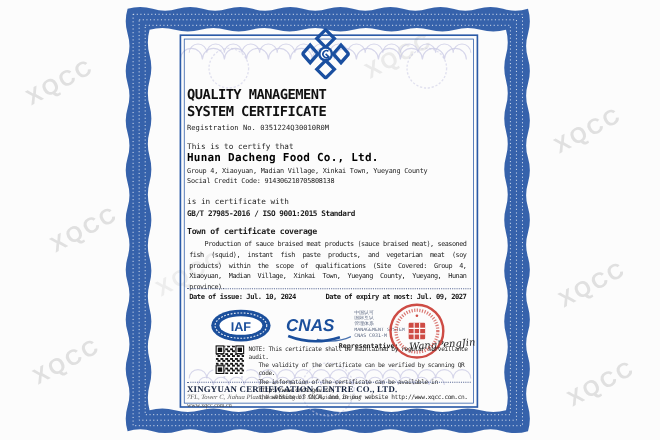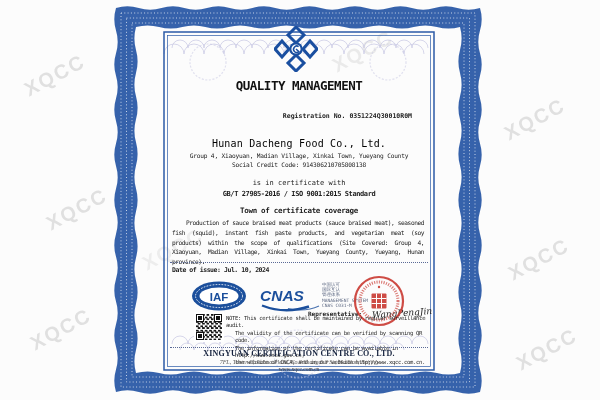--- a/index.html
+++ b/index.html
@@ -7,25 +7,25 @@
        font-family:"DejaVu Sans Mono",monospace;color:#1c1c1c;}
   #stage{position:relative;width:600px;height:400px;}
   .wm{position:absolute;font:bold 20px "Liberation Sans",sans-serif;color:#9a9a9a;
       opacity:.28;transform:rotate(-28deg);letter-spacing:2px;pointer-events:none;}
   .wm1{left:22px;top:64px}.wm2{left:44px;top:198px}.wm3{left:28px;top:318px}
   .wm4{left:330px;top:40px;opacity:.18}.wm5{left:502px;top:108px}
   .wm6{left:506px;top:248px}.wm7{left:514px;top:338px}.wm8{left:140px;top:238px;opacity:.15}
   #cert{position:absolute;left:112px;top:4px;width:372px;height:392px;}
   #frame-svg{position:absolute;left:0;top:0;}
   .abs{position:absolute;}
-  .col{left:58px;width:258px;text-align:center;}
+  .col{left:58px;width:258px;}
   .title{top:74px;font-weight:bold;font-size:12.5px;line-height:15px;letter-spacing:-0.5px;color:#111;}
-  .reg{top:108px;left:58px;width:242px;text-align:right;font-size:6.5px;font-weight:bold;}
+  .reg{top:108px;left:58px;width:242px;font-size:6.5px;font-weight:normal;}
   .intro{top:125px;font-size:7px;}
-  .company{top:134px;font-size:10px;font-weight:normal;letter-spacing:.2px;color:#000;}
+  .company{top:134px;font-size:10px;font-weight:bold;letter-spacing:.2px;color:#000;}
   .addr{top:148px;font-size:6.2px;letter-spacing:-0.2px;}
   .credit{top:157px;font-size:6.2px;letter-spacing:-0.2px;}
   .conf{top:175px;font-size:7px;}
   .std{top:186px;font-size:7px;font-weight:bold;letter-spacing:-0.4px;}
   .scopehead{top:202px;font-size:7.5px;font-weight:bold;letter-spacing:-0.3px;}
   .scopebody{top:214px;left:60px;width:252px;font-size:6.2px;letter-spacing:-0.45px;
              line-height:9.8px;text-align:justify;text-indent:14px;}
   .sep{left:58px;width:258px;border-top:1px dotted #5a6a96;height:0;}
   .sep1{top:258px}.sep2{top:343px}
   .dates{top:262px;left:60px;width:252px;display:flex;justify-content:space-between;
@@ -90,45 +90,51 @@
         <path d="M22,29 L30,37 L22,45 L14,37 Z"></path>
         <path d="M8,15 L15,23 L8,31 L1,23 Z"></path>
       </g>
       <circle cx="22" cy="23" r="6.8" fill="#1a4fa0"></circle>
       <circle cx="22" cy="23" r="4.6" fill="#fff"></circle>
       <path d="M24.6,20.6 a3.2,3.2 0 1 0 0.1,5.2 M22,23 l3.4,3.1" stroke="#1a4fa0" stroke-width="1.5" fill="none"></path>
     </svg>
 
     <div class="abs col title">
       <div>QUALITY MANAGEMENT</div>
+      <div>SYSTEM CERTIFICATE</div>
     </div>
 
     <div class="abs reg">
       <span>Registration No.</span>
       <span>0351224Q30010R0M</span>
     </div>
 
+    <div class="abs col intro">This is to certify that</div>
     <div class="abs col company">Hunan Dacheng Food Co., Ltd.</div>
     <div class="abs col addr">Group 4, Xiaoyuan, Madian Village, Xinkai Town, Yueyang County</div>
     <div class="abs col credit">
       <span>Social Credit Code:</span>
       <span>914306210705808138</span>
     </div>
     <div class="abs col conf">is in certificate with</div>
     <div class="abs col std">GB/T 27985-2016 / ISO 9001:2015 Standard</div>
 
     <div class="abs col scopehead">Town of certificate coverage</div>
     <div class="abs scopebody">Production of sauce braised meat products (sauce braised meat), seasoned fish (squid), instant fish paste products, and vegetarian meat (soy products) within the scope of qualifications (Site Covered: Group 4, Xiaoyuan, Madian Village, Xinkai Town, Yueyang County, Yueyang, Hunan province).</div>
 
     <div class="abs sep sep1"></div>
 
     <div class="abs dates">
       <span>
         <span>Date of issue:</span>
         <span>Jul. 10, 2024</span>
+      </span>
+      <span>
+        <span>Date of expiry at most:</span>
+        <span>Jul. 09, 2027</span>
       </span>
     </div>
 
     <svg class="abs iaf" width="58" height="32">
       <ellipse cx="29" cy="16" rx="27" ry="14.5" fill="#1b4f9c"></ellipse>
       <ellipse cx="29" cy="16" rx="23.5" ry="11.5" fill="none" stroke="#fff" stroke-width="1" stroke-dasharray="1.6 1.4" opacity=".9"></ellipse>
       <ellipse cx="29" cy="16" rx="19.5" ry="8.4" fill="#fff"></ellipse>
       <text x="29" y="20.5" text-anchor="middle" font-size="11.5" font-weight="bold" fill="#1b4f9c" font-family="Liberation Sans, sans-serif">IAF</text>
     </svg>
 

